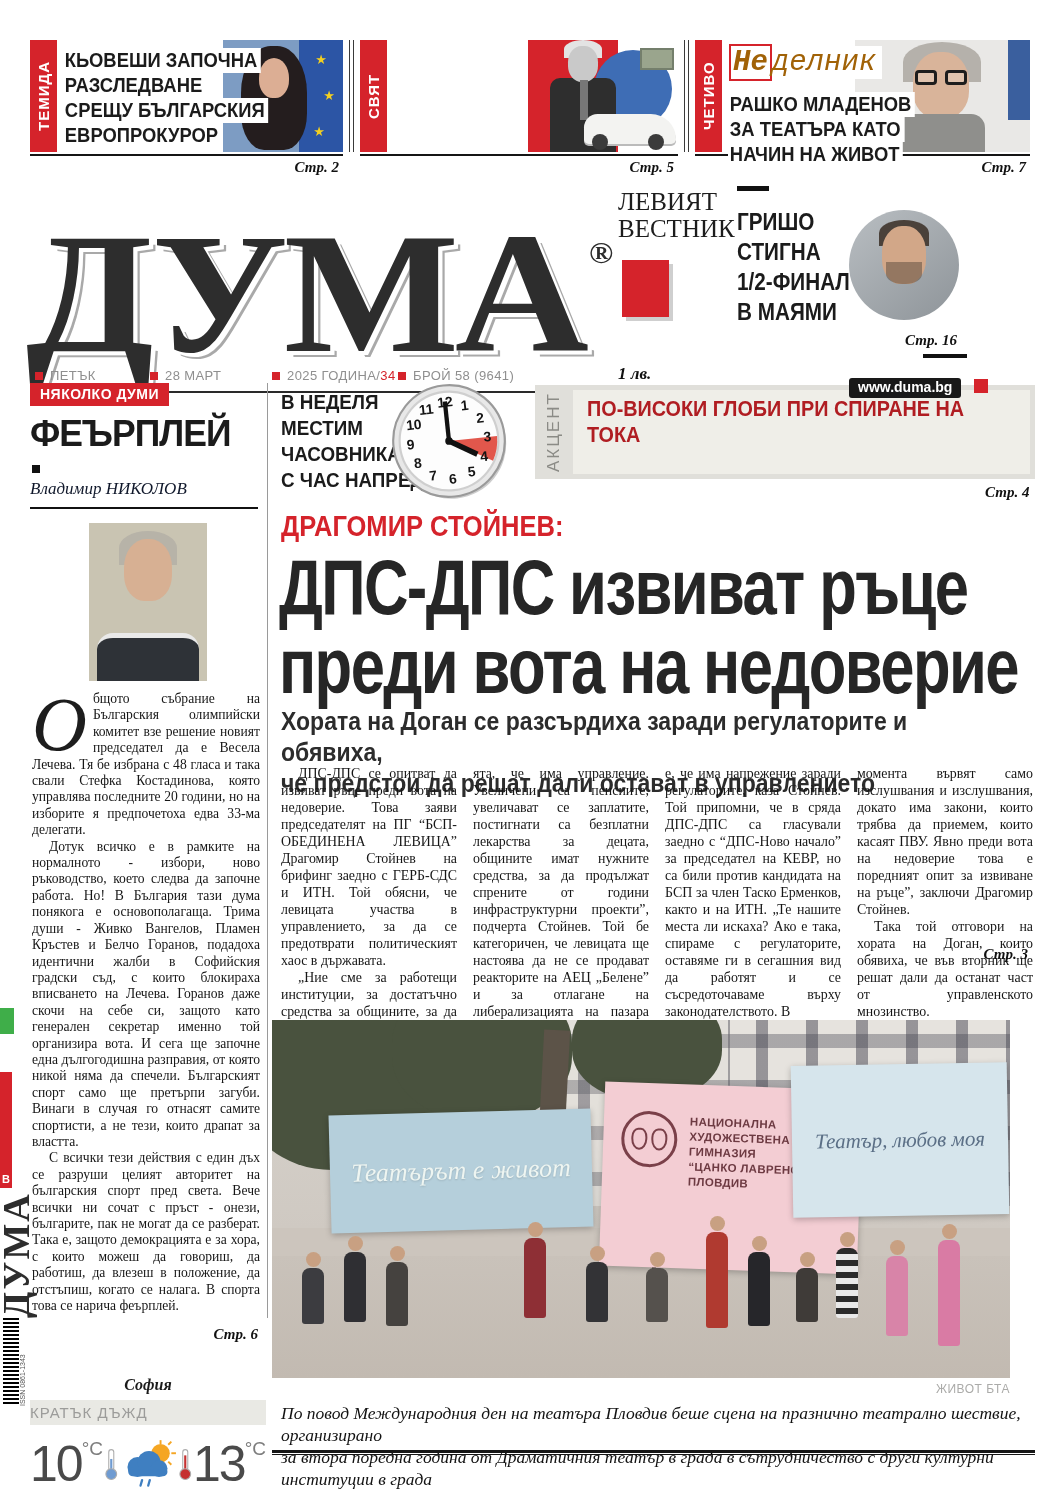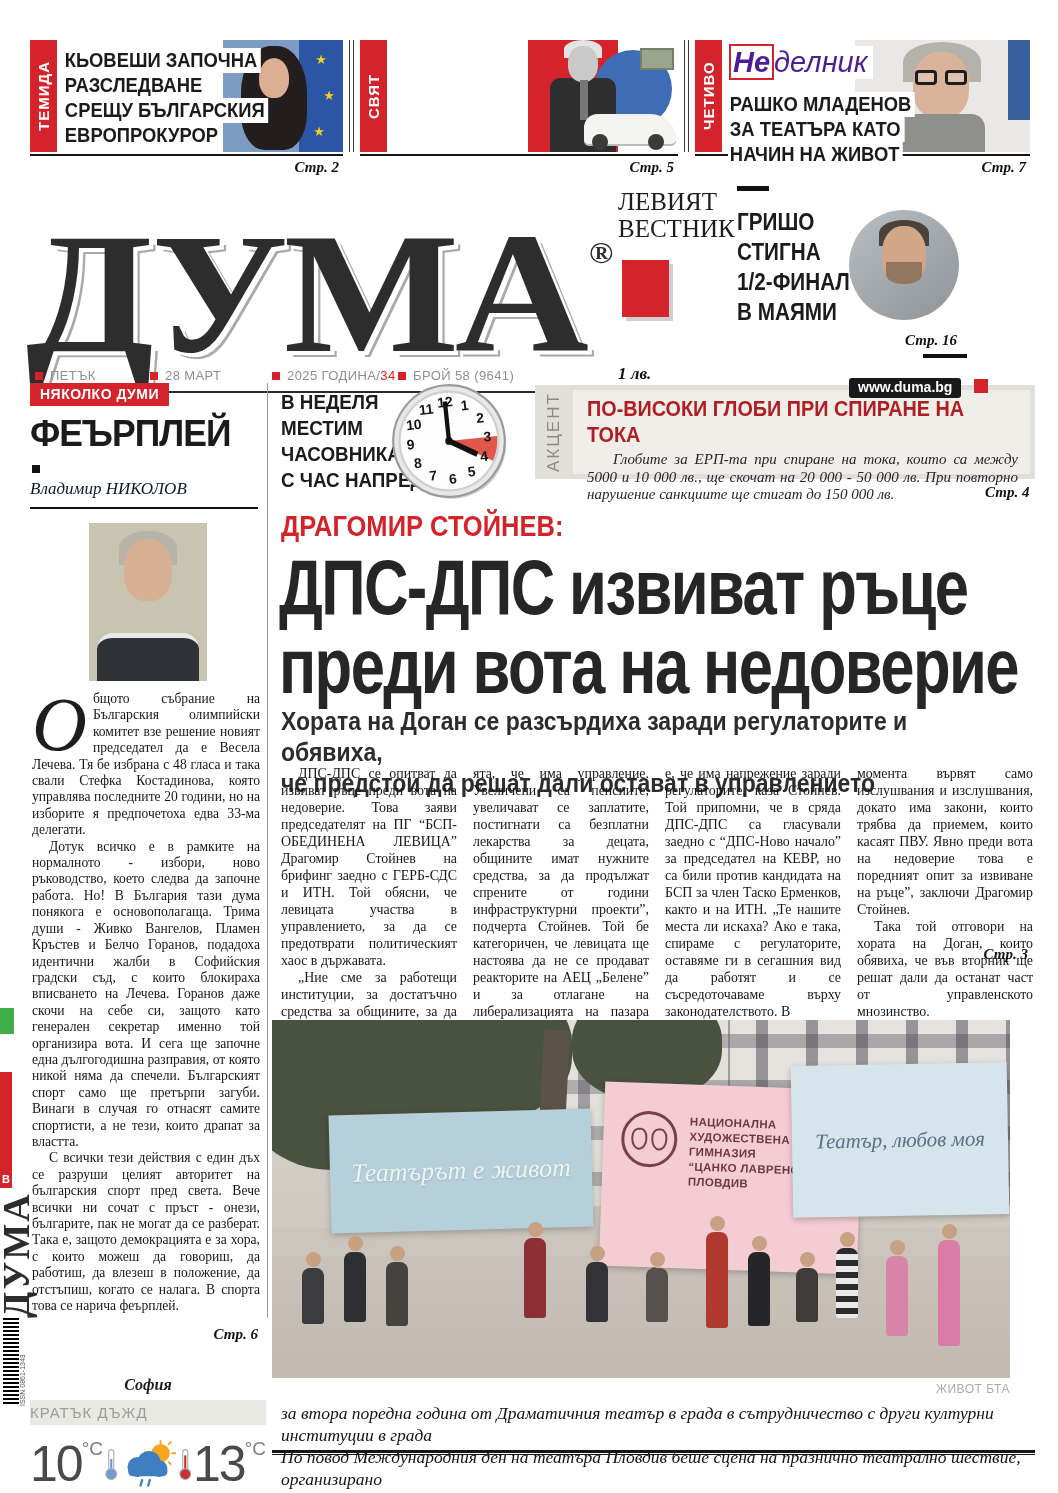--- a/index.html
+++ b/index.html
@@ -43,21 +43,21 @@
   .ph2 .w1,.ph2 .w2{position:absolute;bottom:2px;width:16px;height:16px;border-radius:50%;background:#3b3b3b;}
   .ph2 .w1{right:70px}.ph2 .w2{right:14px}
   .ph3{right:0;width:175px;background:#e9e8e6;}
   .ph3 .flag{position:absolute;right:0;top:0;width:22px;height:80px;background:#3a5f9e;}
   .ph3 .hair{position:absolute;left:48px;top:2px;width:78px;height:40px;background:#b5b1ab;border-radius:50% 50% 0 0;}
   .ph3 .face{position:absolute;left:58px;top:12px;width:56px;height:66px;background:#d9b49a;border-radius:45% 45% 40% 40%;}
   .ph3 .gl{position:absolute;left:60px;top:30px;width:52px;height:16px;}
   .ph3 .gl i{position:absolute;top:0;width:22px;height:15px;border:3px solid #1d1d1d;border-radius:4px;background:rgba(255,255,255,.2);}
   .ph3 .gl i.r{right:0}.ph3 .gl i.l{left:0}
   .ph3 .neck{position:absolute;left:44px;top:74px;width:86px;height:38px;background:#8f8f8c;border-radius:14px 14px 0 0;}
-  .nedelnik{font-family:Liberation Sans, sans-serif;font-style:italic;font-size:29px;color:#4c1d95;position:absolute;left:34px;top:6px;z-index:4;background:#fff;padding-right:6px;}
+  .nedelnik{font-family:Liberation Mono, monospace;font-style:italic;font-size:29px;color:#a16207;position:absolute;left:34px;top:6px;z-index:4;background:#fff;padding-right:6px;}
   .nedelnik b{font-weight:700;border:2px solid var(--red);padding:0 2px;}
   .t3 .tlines{top:52px;}
 
   
   .logo{position:absolute;left:26px;top:178px;font-family:"Liberation Serif",serif;font-weight:700;
         font-size:172px;line-height:150px;color:#2d2d2d;letter-spacing:-4px;
         transform:scaleX(1.08);transform-origin:0 0;
         text-shadow:4px 4px 0 #fff,6px 6px 0 #a9a9a9;}
   .logo sup{font-size:30px;letter-spacing:0;vertical-align:88px;margin-left:4px;text-shadow:none;}
   .tagline{position:absolute;left:618px;top:188px;font-family:"Liberation Serif",serif;font-size:25px;line-height:27px;color:#1d1d1d;}
@@ -329,21 +329,20 @@
       <line x1="55" y1="55" x2="55" y2="18" stroke="#111" stroke-width="4"></line>
       <line x1="55" y1="55" x2="80" y2="70" stroke="#111" stroke-width="5"></line>
       <circle cx="55" cy="55" r="3.5" fill="#111"></circle>
     </g>
   </svg>
 
   <div class="akcent">
     <div class="aklabel">АКЦЕНТ</div>
     <div class="akinner">
       <div class="aktitle">ПО-ВИСОКИ ГЛОБИ ПРИ СПИРАНЕ НА ТОКА</div>
-      <p class="aktext">Глобите за ЕРП-та при спиране на тока, които са между 5000 и 10 000 лв., ще скочат на 20 000 - 50 000 лв. При повторно нарушение санкциите ще стигат до 150 000 лв.</p>
     </div>
   </div>
   <div class="akpage pageref">Стр. 4</div>
 
   <div class="kicker">ДРАГОМИР СТОЙНЕВ:</div>
   <div class="headline">
     <div>ДПС-ДПС извиват ръце</div>
     <div>преди вота на недоверие</div>
   </div>
   <div class="subhead">
@@ -440,22 +439,22 @@
         <span class="fh"></span>
         <span class="fb"></span>
       </div>
     <div class="fg" style="left:664px;top:204px;height:122px;--c:#d97ba4">
         <span class="fh"></span>
         <span class="fb"></span>
       </div>
   </div>
   <div class="credit">ЖИВОТ БТА</div>
   <div class="caption">
+    <div>По повод Международния ден на театъра Пловдив беше сцена на празнично театрално шествие, организирано</div>
     <div>за втора поредна година от Драматичния театър в града в сътрудничество с други културни институции в града</div>
-    <div>По повод Международния ден на театъра Пловдив беше сцена на празнично театрално шествие, организирано</div>
   </div>
   <div class="dblrule"></div>
 
   <div class="weather">
     <div class="wcity">София</div>
     <div class="wbar">КРАТЪК ДЪЖД</div>
     <div class="wrow">
       <span class="wtemp"><span>10</span><sup>°C</sup></span>
       <svg width="20" height="44" viewBox="0 0 22 44">
         <rect x="8" y="2" width="7" height="29" rx="3.5" fill="#fff" stroke="#adadad" stroke-width="1.5"></rect>

